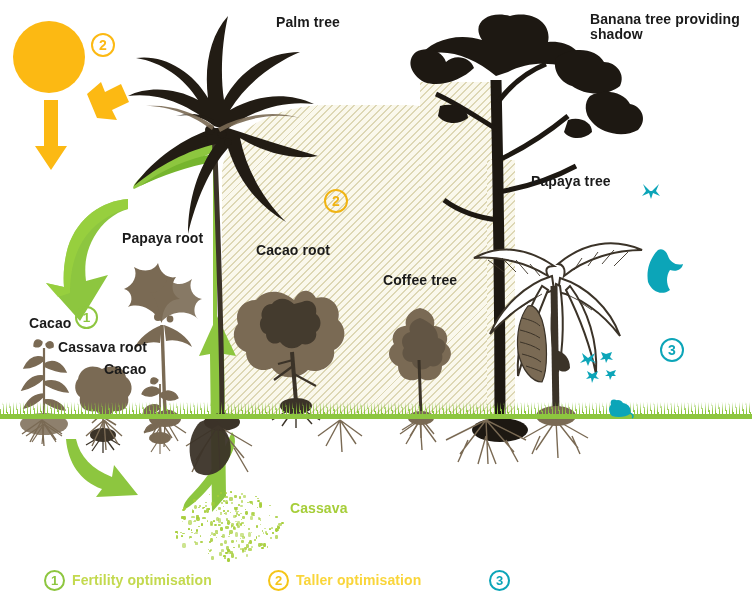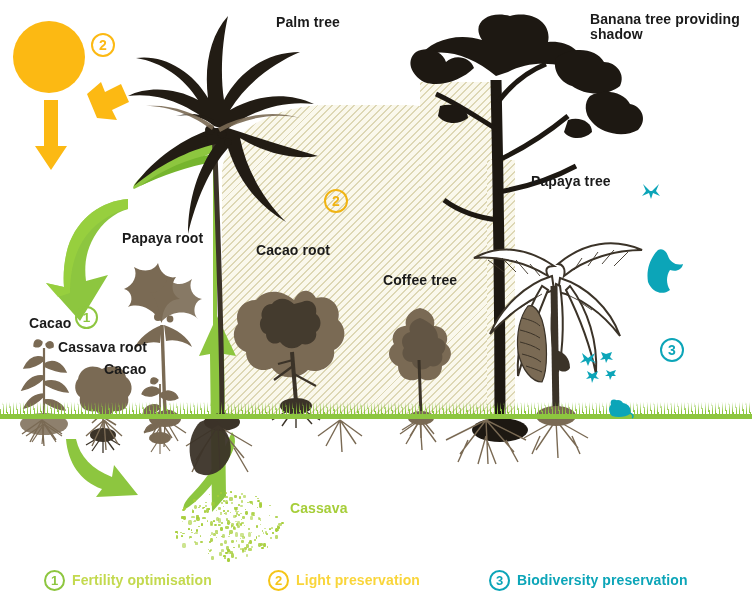--- a/index.html
+++ b/index.html
@@ -616,21 +616,20 @@
 
   <div class="lbl" style="left:290px;top:501px;color:#a6ce39;font-size:14px;">Cassava</div>
 
   <div class="legend">
     <div class="legend-item" style="position:absolute;left:44px;">
       <span class="legend-num" style="border-color:#8dc63f;color:#8dc63f;">1</span>
       <span class="legend-text" style="color:#c3d94e;">Fertility optimisation</span>
     </div>
     <div class="legend-item" style="position:absolute;left:268px;">
       <span class="legend-num" style="border-color:#f5c518;color:#f5c518;">2</span>
-      <span class="legend-text" style="color:#f9d53a;">Light preservation</span>
+      <span class="legend-text" style="color:#f9d53a;">Taller optimisation</span>
     </div>
     <div class="legend-item" style="position:absolute;left:489px;">
       <span class="legend-num" style="border-color:#0ca5b8;color:#0ca5b8;">3</span>
-      <span class="legend-text" style="color:#0ca5b8;">Biodiversity preservation</span>
     </div>
   </div>
 
 </div>
 
 </body></html>

